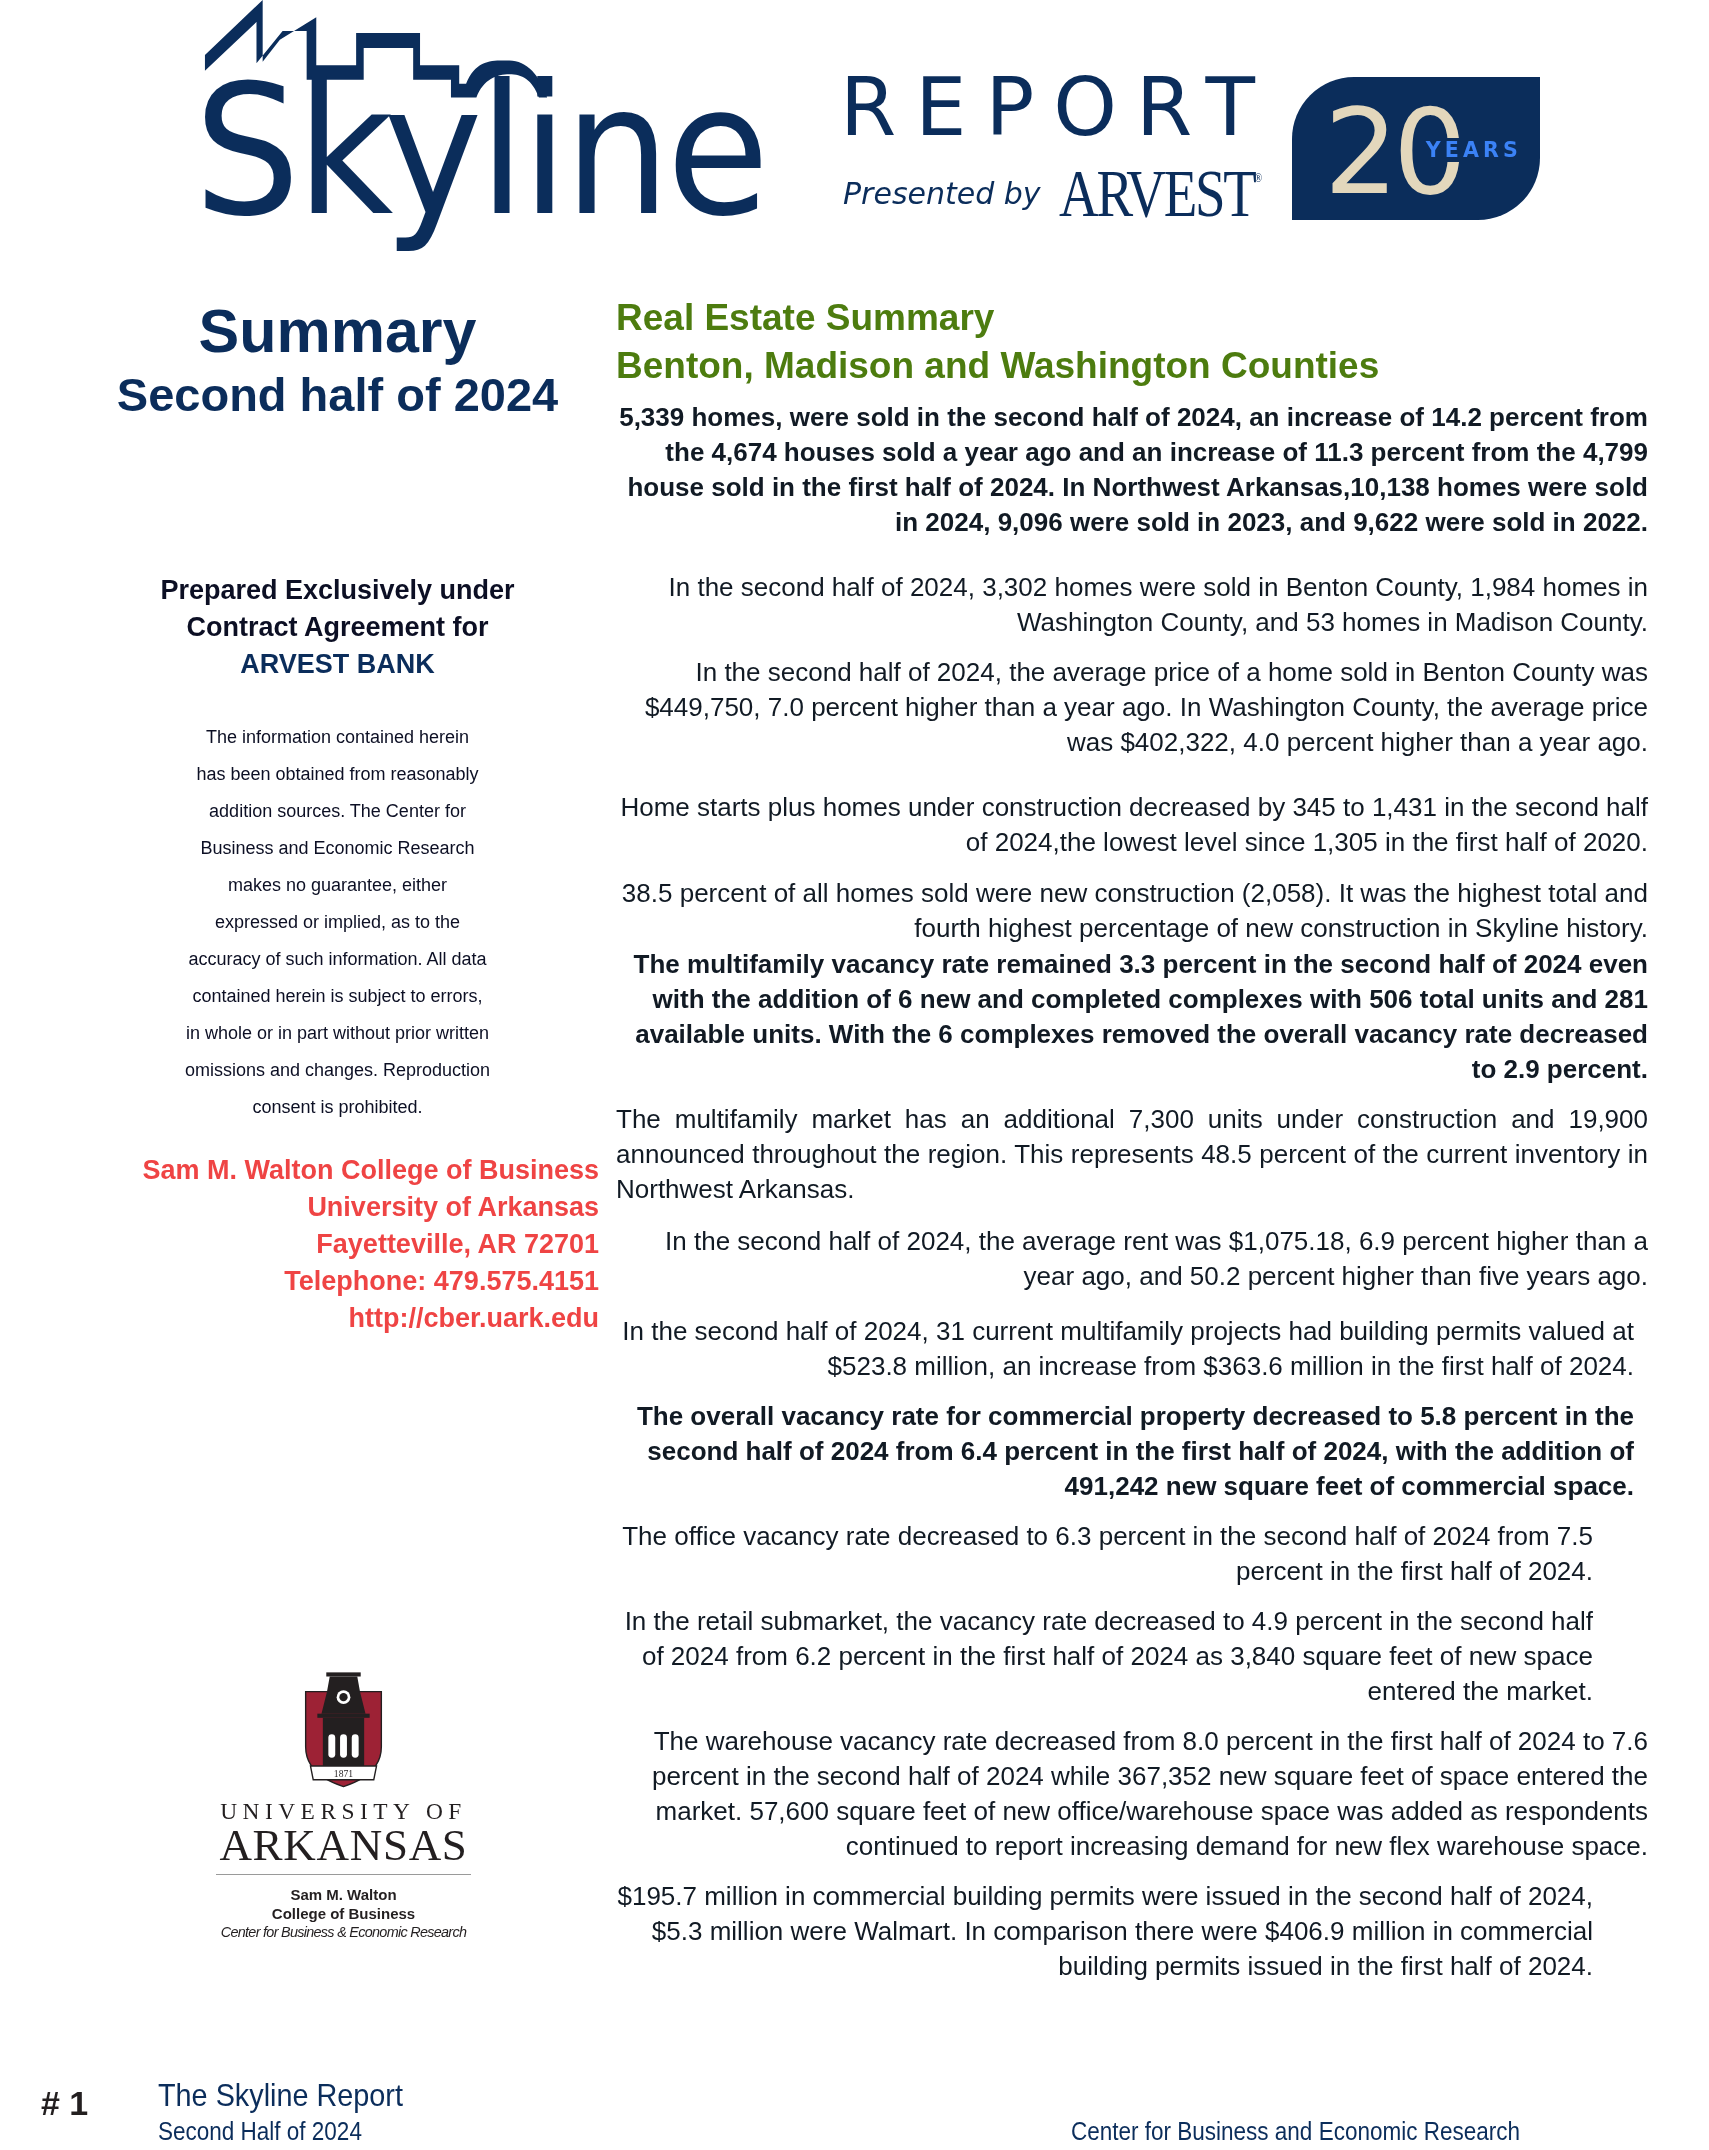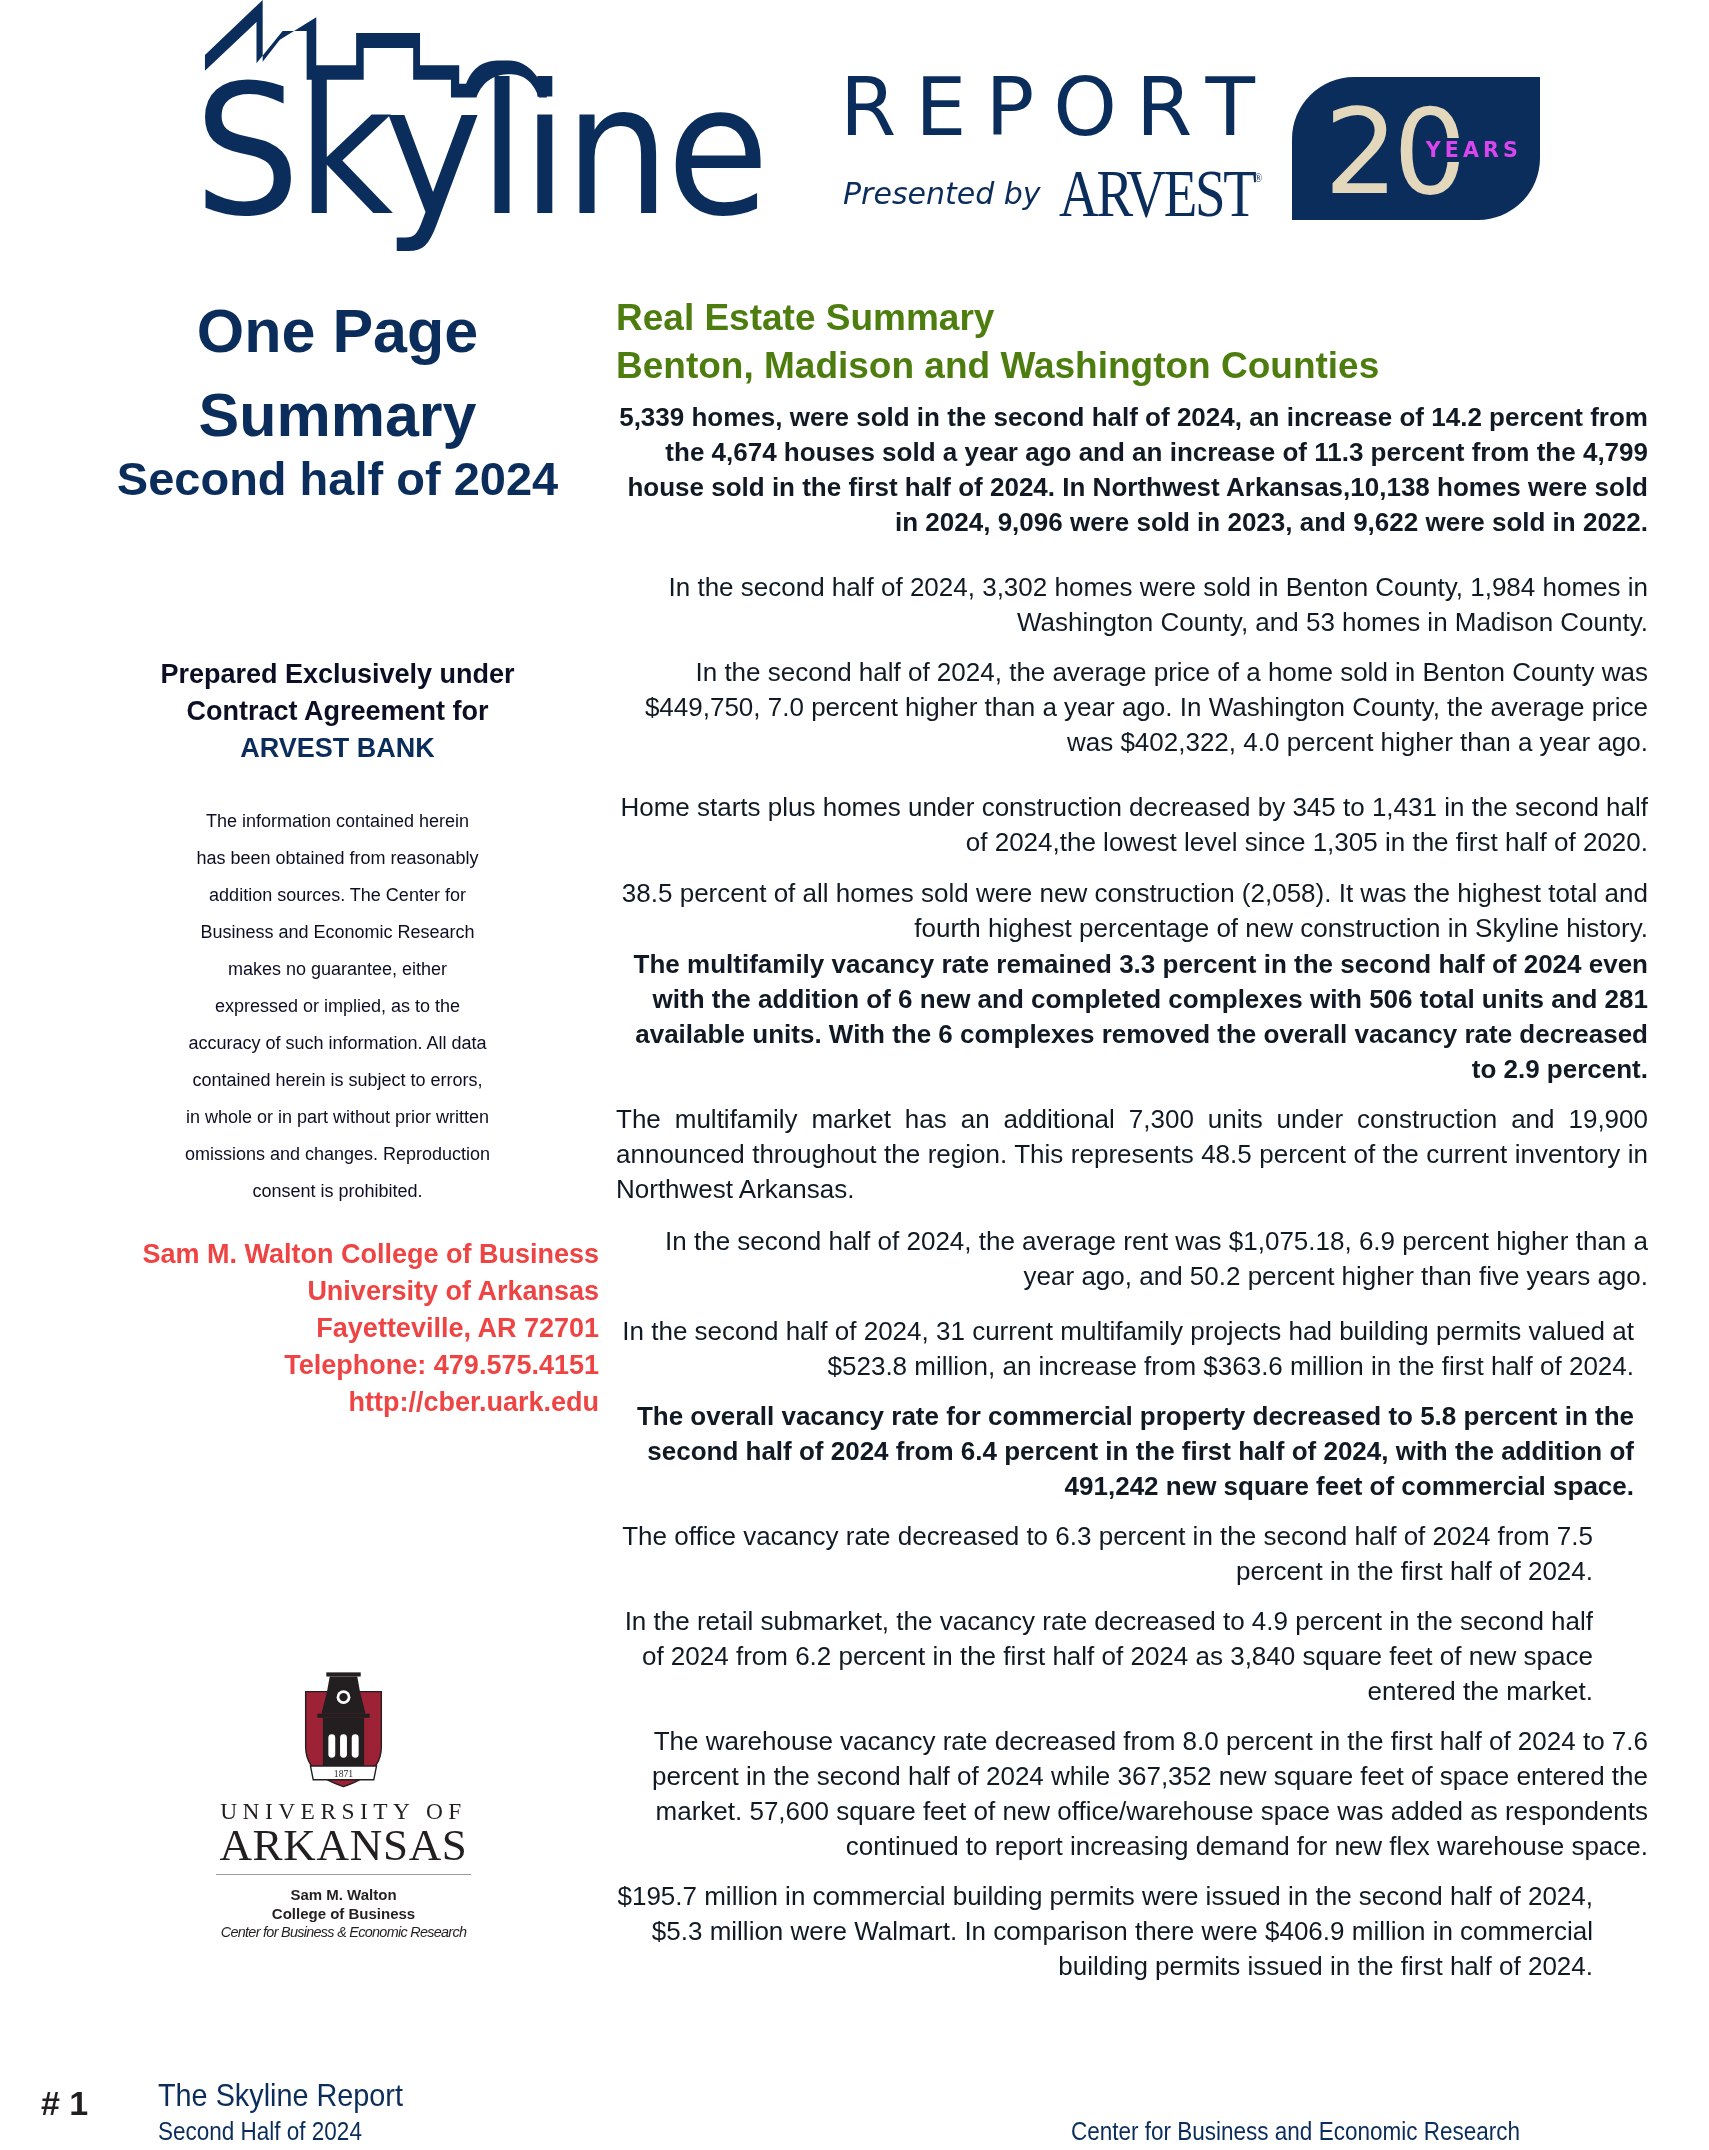--- a/index.html
+++ b/index.html
@@ -36,21 +36,21 @@
     background: #0b2d5b; border-radius: 62px 0 62px 0;
   }
   .badge-num {
     position: absolute; left: 32px; top: 16.5px;
     font-family: "DejaVu Sans", sans-serif; font-size: 117px; line-height: 1;
     color: #e3d7bc; letter-spacing: -5.5px;
   }
   .badge-years {
     position: absolute; left: 131px; top: 61px;
     font-family: "DejaVu Sans", sans-serif; font-size: 20.6px; font-weight: 700;
-    letter-spacing: 4.1px; color: #d946ef; background: #0b2d5b; padding: 0 2.8px; text-align: right;
+    letter-spacing: 4.1px; color: #3b82f6; background: #0b2d5b; padding: 0 2.8px; text-align: right;
   }
 
   
   .left-col { position: absolute; left: 76px; top: 289px; width: 523px; text-align: center; }
   .summary-title {
     font-weight: 700; color: #0b2d5b; font-size: 61px; line-height: 84px;
   }
   .summary-subtitle {
     font-weight: 700; color: #0b2d5b; font-size: 47px; line-height: 58px; margin-top: -6.9px;
   }
@@ -101,21 +101,20 @@
   <div class="arvest-logo">
     <span>ARVEST</span><span class="arvest-reg">®</span>
   </div>
   <div class="badge-20">
     <span class="badge-num">20</span>
     <span class="badge-years">YEARS</span>
   </div>
 </header>
 
 <aside class="left-col">
-  <div class="summary-title">One Page</div>
   <div class="summary-title">Summary</div>
   <div class="summary-subtitle">Second half of 2024</div>
 
   <div class="prepared">
     <div>Prepared Exclusively under</div>
     <div>Contract Agreement for</div>
     <div class="bank">ARVEST BANK</div>
   </div>
 
   <div class="disclaimer">

